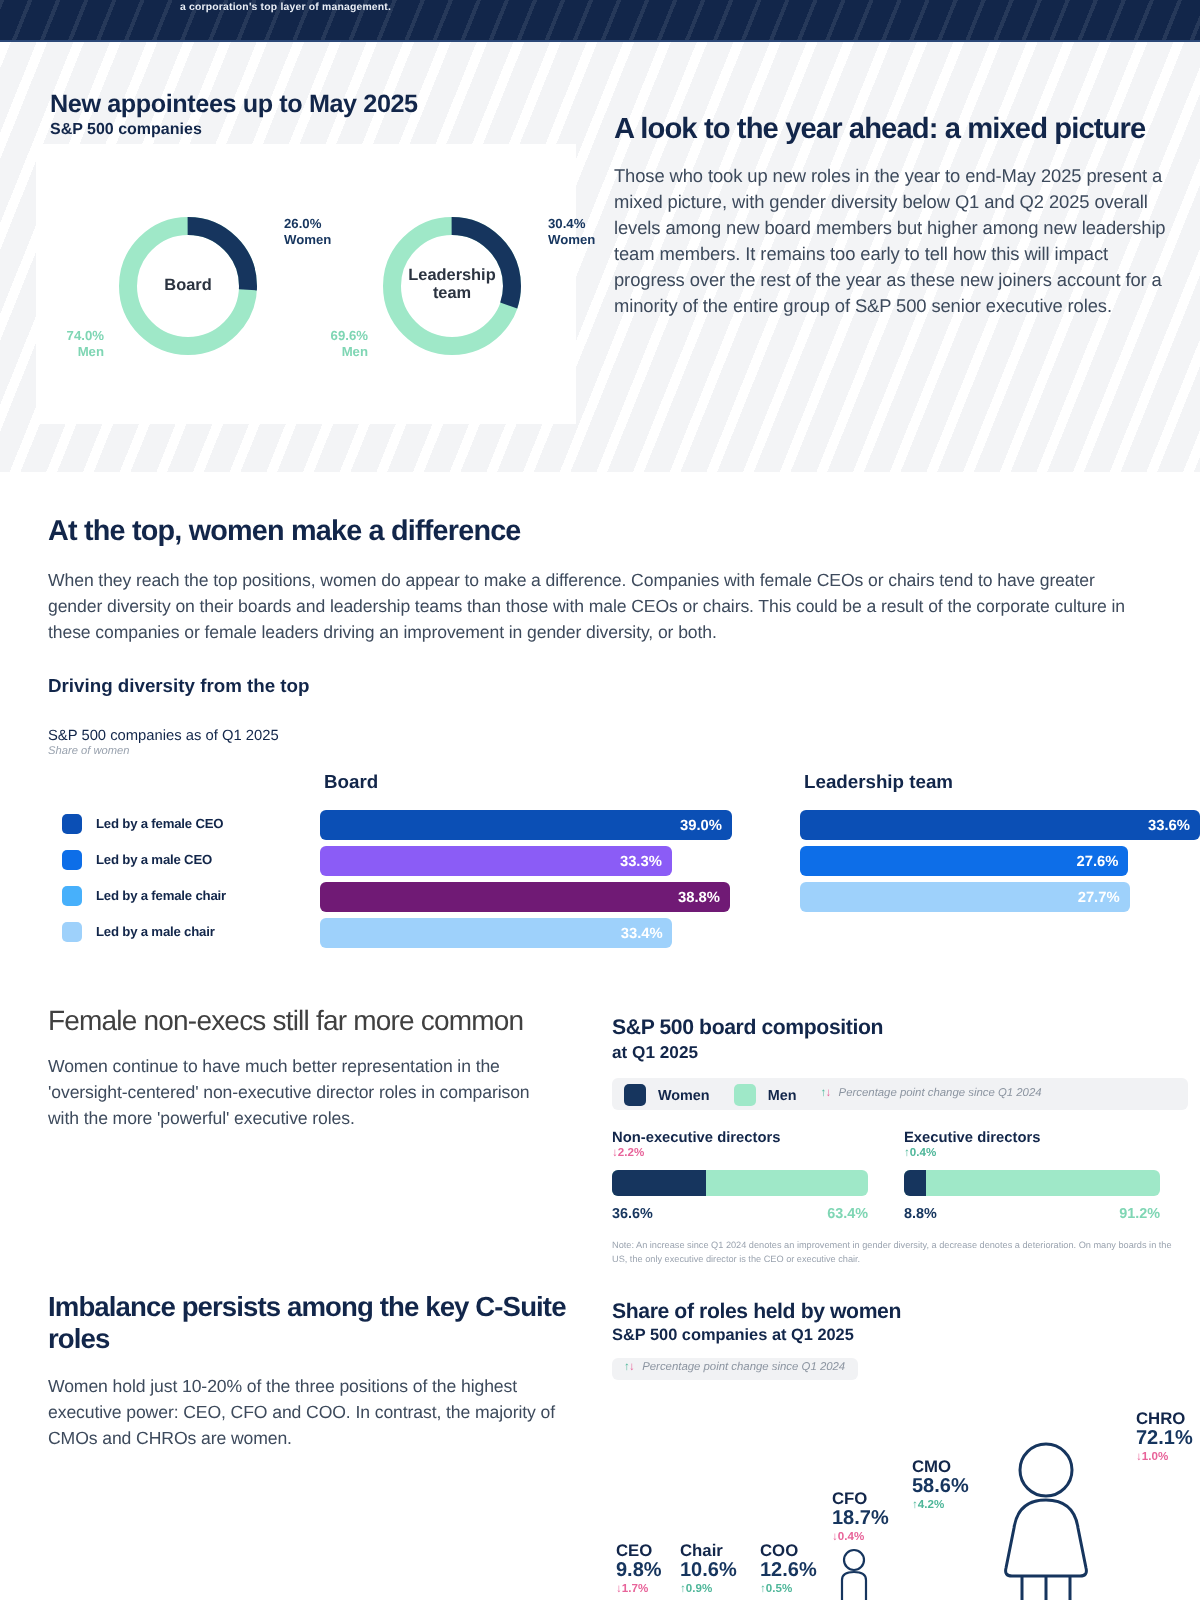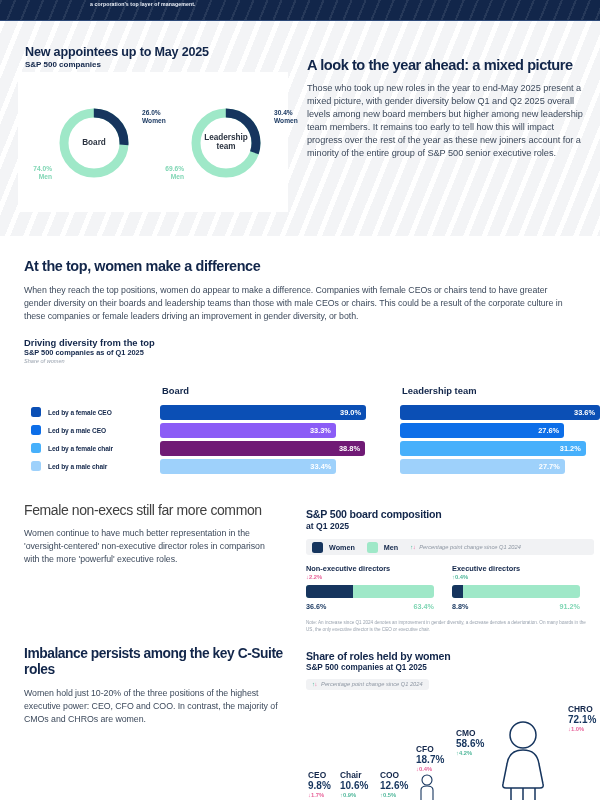--- a/index.html
+++ b/index.html
@@ -55,21 +55,21 @@
   .hero-right { position:absolute; left:307px; top:36px; width:283px; }
   .hr-h { font-size:14.6px; font-weight:700; color:#12264a; line-height:1.16; letter-spacing:-.45px; }
   .hr-p { margin-top:8px; font-size:9.2px; color:#3d4a5c; line-height:1.42; letter-spacing:-.05px; }
 
   
   .s2 { position:absolute; left:24px; top:258px; width:552px; }
   .s2 h2 { font-size:14.4px; font-weight:700; color:#12264a; letter-spacing:-.4px; }
   .s2 p  { margin-top:10px; font-size:8.8px; color:#3d4a5c; line-height:1.48; letter-spacing:-.05px; }
   .ck { margin-top:14px; }
   .ck-t { font-size:9.4px; font-weight:700; color:#12264a; }
-  .ck-s { font-size:7.4px; font-weight:700; color:#12264a; margin-top:0; }
+  .ck-s { font-size:7.4px; font-weight:400; color:#12264a; margin-top:15px; }
   .ck-u { font-size:5.6px; color:#9aa3af; font-style:italic; margin-top:1px; }
 
   .barwrap { position:absolute; left:24px; top:385px; width:552px; height:100px; }
   .colhead { position:absolute; font-size:9.4px; font-weight:700; color:#12264a; }
   .legend { position:absolute; left:0; top:18px; width:122px; }
   .lg { display:flex; align-items:center; height:18px; }
   .sw { width:10px; height:10px; border-radius:2.5px; flex:0 0 auto; }
   .lg span { margin-left:7px; font-size:6.6px; font-weight:700; color:#12264a; letter-spacing:-.1px; }
   .bars { position:absolute; top:18px; height:72px; }
   .barrow { height:18px; display:flex; align-items:center; }
@@ -239,23 +239,20 @@
     </div>
 
     <div class="bars" style="left:376px; width:200px;">
       <div class="barrow">
         <div class="bar" style="width:100%; background:#0b4fb5;">33.6%</div>
       </div>
       <div class="barrow">
         <div class="bar" style="width:82.1%; background:#0d6ee8;">27.6%</div>
       </div>
       <div class="barrow">
-        <div class="bar" style="width:92.9%; background:#47b0fb;">31.2%</div>
-      </div>
-      <div class="barrow">
         <div class="bar pale" style="width:82.4%; background:#9ed1fb;">27.7%</div>
       </div>
     </div>
   </div>
 
   <div class="s3l">
     <h2>Female non-execs still far more common</h2>
     <p>Women continue to have much better representation in the 'oversight-centered' non-executive director roles in comparison with the more 'powerful' executive roles.</p>
   </div>
 

